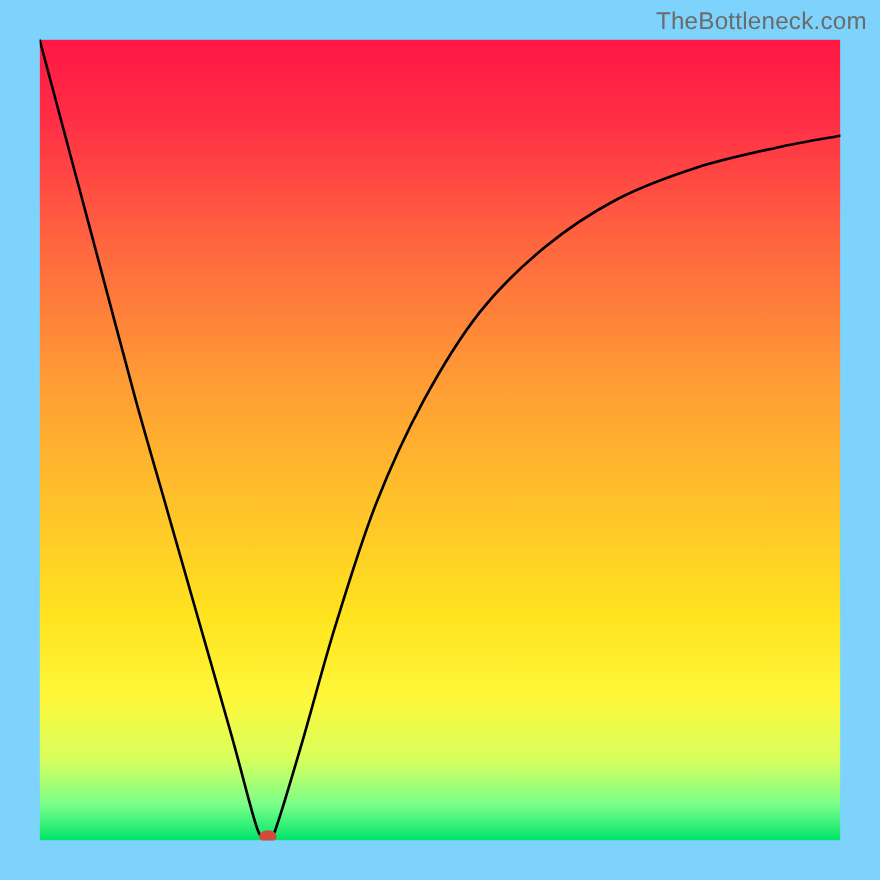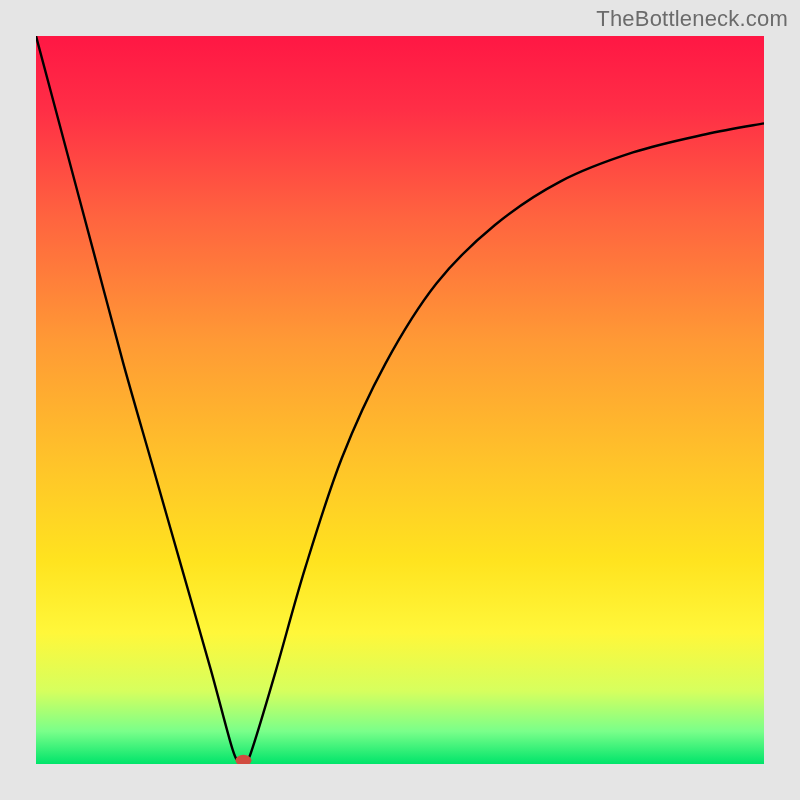--- a/index.html
+++ b/index.html
@@ -8,21 +8,21 @@
     width: 800px;
     height: 800px;
     overflow: hidden;
     background: #000;
     font-family: Arial, Helvetica, sans-serif;
   }
   .frame {
     position: relative;
     width: 800px;
     height: 800px;
-    background: #e5e5e5;
+    background: #7dd3fc;
   }
   .plot-area {
     position: absolute;
     left: 36px;
     top: 36px;
     width: 728px;
     height: 728px;
     
   }
   .watermark {

